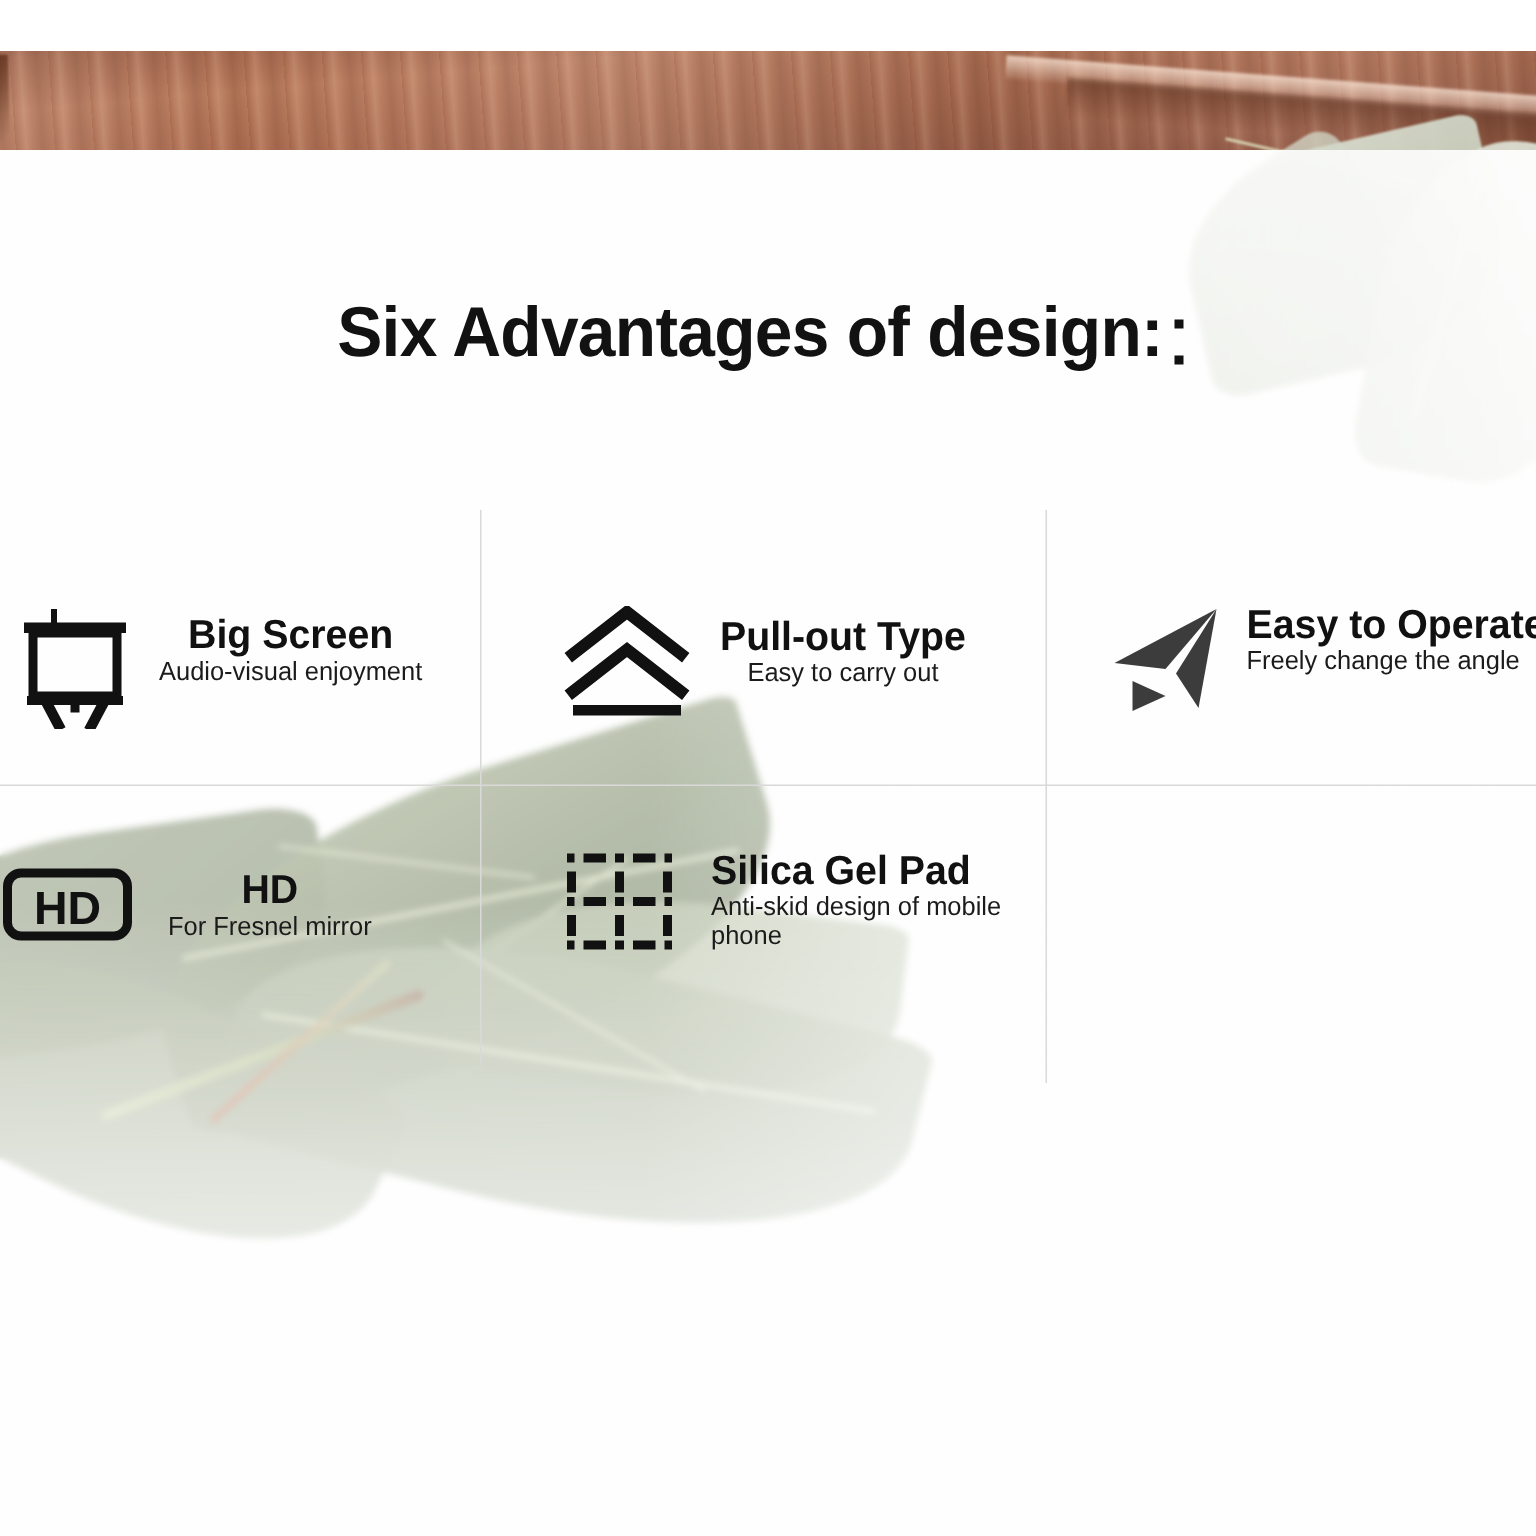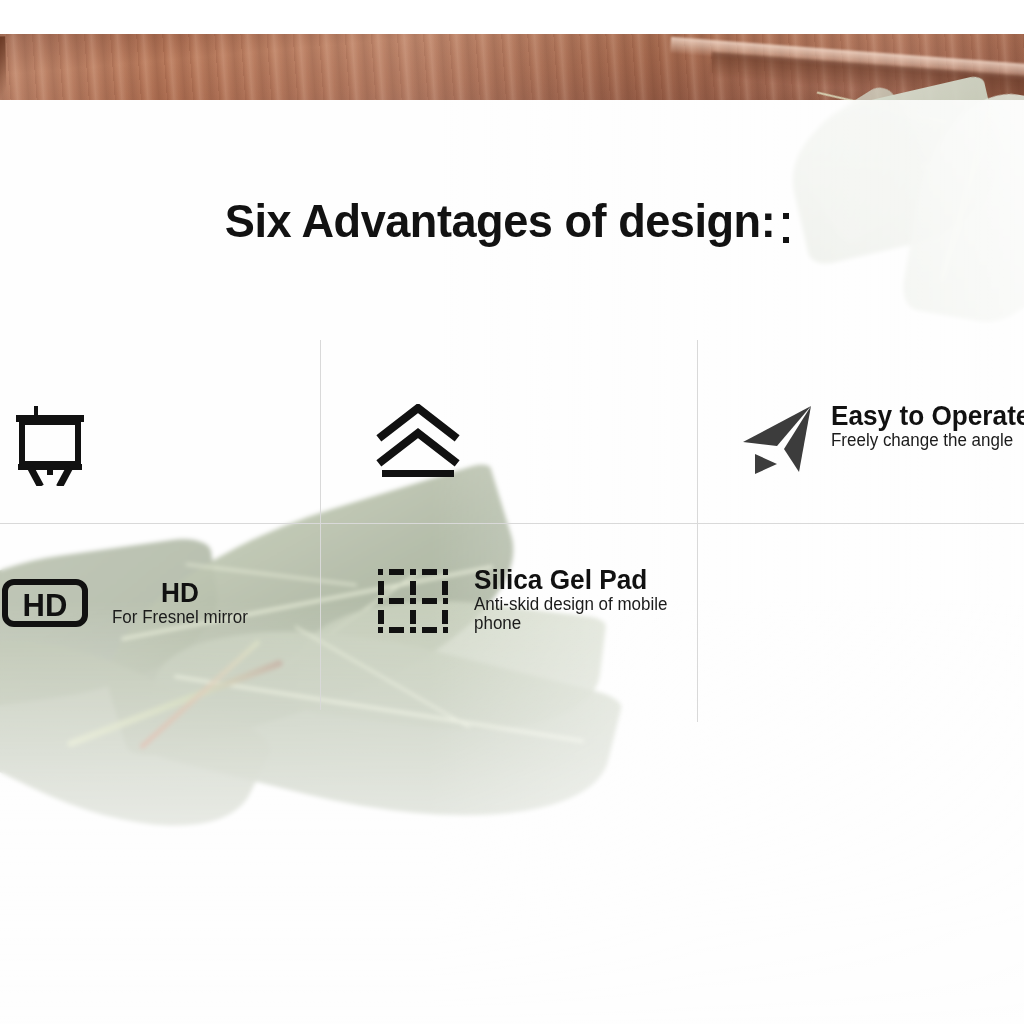--- a/index.html
+++ b/index.html
@@ -338,29 +338,37 @@
       <svg width="74" height="82" viewBox="0 0 74 82" aria-hidden="true">
         <rect x="20" y="2" width="4" height="10" fill="#111"></rect>
         <rect x="2" y="11" width="68" height="7" fill="#111"></rect>
         <rect x="8" y="18" width="56" height="42" fill="none" stroke="#111" stroke-width="6"></rect>
         <rect x="4" y="60" width="64" height="6" fill="#111"></rect>
         <rect x="33" y="61" width="6" height="10" fill="#111"></rect>
         <rect x="18" y="62" width="7" height="22" fill="#111" transform="rotate(-28 21 73)"></rect>
         <rect x="47" y="62" width="7" height="22" fill="#111" transform="rotate(28 50 73)"></rect>
       </svg>
     </div>
+    <div class="feature-text">
+      <div class="feature-title">Big Screen</div>
+      <div class="feature-sub">Audio-visual enjoyment</div>
+    </div>
   </div>
 
   <div class="feature f-pull-out">
     <div class="feature-icon">
       <svg width="84" height="78" viewBox="0 0 84 78" aria-hidden="true">
         <polyline points="6,32 42,4 78,32" fill="none" stroke="#111" stroke-width="8" stroke-linecap="square"></polyline>
         <polyline points="6,57 42,29 78,57" fill="none" stroke="#111" stroke-width="8" stroke-linecap="square"></polyline>
         <rect x="6" y="66" width="72" height="7" fill="#111"></rect>
       </svg>
+    </div>
+    <div class="feature-text">
+      <div class="feature-title">Pull-out Type</div>
+      <div class="feature-sub">Easy to carry out</div>
     </div>
   </div>
 
   <div class="feature f-easy-operate">
     <div class="feature-icon">
       <svg width="80" height="76" viewBox="0 0 80 76" aria-hidden="true">
         <polygon points="74,4 6,40 40,44" fill="#3c3c3c"></polygon>
         <polygon points="74,4 47,47 62,70" fill="#3c3c3c"></polygon>
         <polygon points="74,4 43,46 40,44" fill="#ffffff" opacity="0.0"></polygon>
         <polygon points="18,52 40,62 18,72" fill="#3c3c3c"></polygon>

